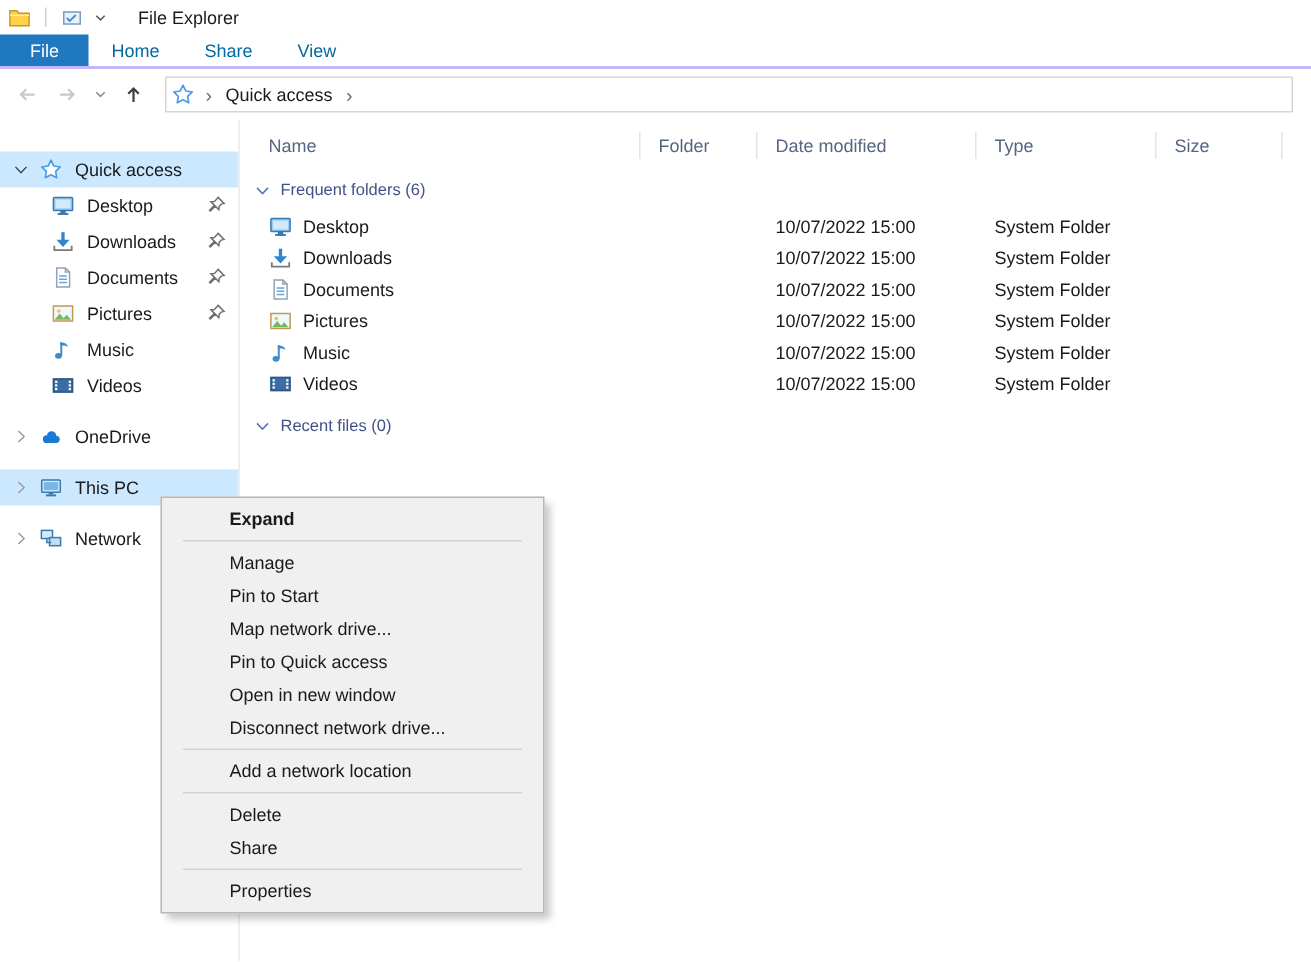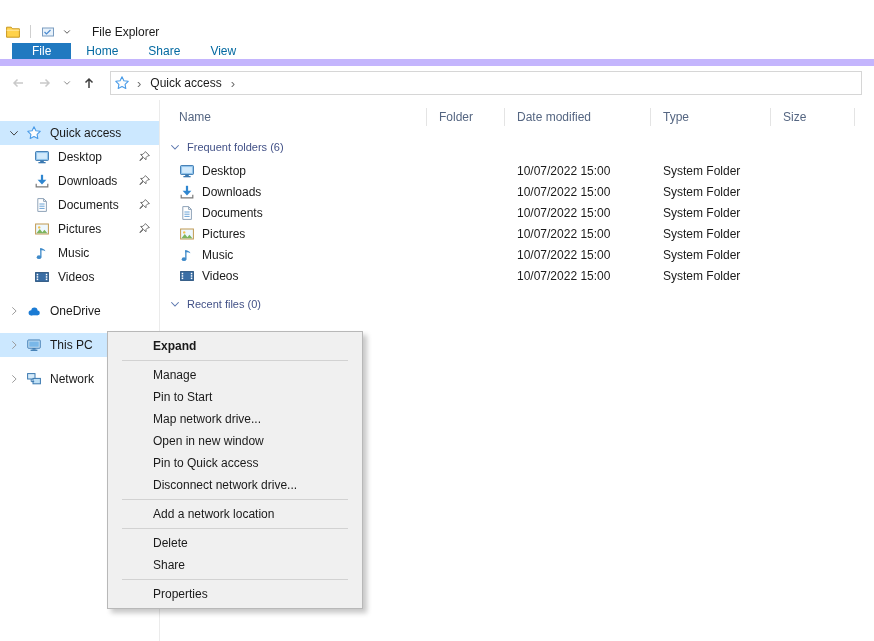--- a/index.html
+++ b/index.html
@@ -2,28 +2,28 @@
 <html style="--file-tab: #2079c0; --selection: #cce8ff; --group-header-text: #425187; --column-header-text: #556682; --menu-bg: #f0f0f0; --menu-border: #b8b8b8;"><head>
 <meta charset="utf-8">
 <style>
   * { box-sizing: border-box; margin: 0; padding: 0; }
   html, body { background: #fff; }
   body { font-family: "Liberation Sans", sans-serif; font-size: 12px; color: #1a1a1a; }
 
   .window { position: relative; width: 874px; height: 641px; background: #fff; overflow: hidden; }
 
   
-  .titlebar { height: 23px; display: flex; align-items: center; padding-left: 5px; gap: 6px; margin-top: 20px; }
+  .titlebar { height: 23px; display: flex; align-items: center; padding-left: 5px; gap: 6px; }
   .icon16 { width: 16px; height: 16px; display: inline-flex; flex: none; }
   .tb-sep { width: 1px; height: 13px; background: #cfcfcf; margin: 0 3px; }
   .chev9 { width: 10px; height: 10px; display: inline-flex; color: #5a5a5a; }
   .titlebar .title { margin-left: 14px; }
 
   
-  .ribbonbar { height: 23px; display: flex; border-bottom: 7px solid #c4b5fd; padding-left: 12px; }
+  .ribbonbar { height: 23px; display: flex; border-bottom: 2px solid #c4b5fd; }
   .tab { padding: 0 15px; display: flex; align-items: center; color: #0369a1; }
   .tab.active { background: var(--file-tab, #2079c0); color: #fff; padding: 0 20px; }
 
   
   .addressbar { height: 34px; display: flex; align-items: center; padding: 0 12px 0 4px; }
   .navbtn { width: 27px; height: 24px; display: flex; align-items: center; justify-content: center; color: #c9c9c9; }
   .navbtn svg { width: 16px; height: 16px; }
   .navbtn.small { width: 17px; }
   .navbtn.small svg { width: 10px; height: 10px; color: #8a8a8a; }
   .navbtn.enabled { color: #3f3f3f; }
@@ -415,22 +415,22 @@
         </div>
     </div>
   </div>
 
   <div class="ctx-menu">
       <div class="menu-item bold">Expand</div>
       <div class="menu-sep"></div>
       <div class="menu-item">Manage</div>
       <div class="menu-item">Pin to Start</div>
       <div class="menu-item">Map network drive...</div>
+      <div class="menu-item">Pin to Quick access</div>
       <div class="menu-item">Open in new window</div>
-      <div class="menu-item">Pin to Quick access</div>
       <div class="menu-item">Disconnect network drive...</div>
       <div class="menu-sep"></div>
       <div class="menu-item">Add a network location</div>
       <div class="menu-sep"></div>
       <div class="menu-item">Delete</div>
       <div class="menu-item">Share</div>
       <div class="menu-sep"></div>
       <div class="menu-item">Properties</div>
     </div>
 

